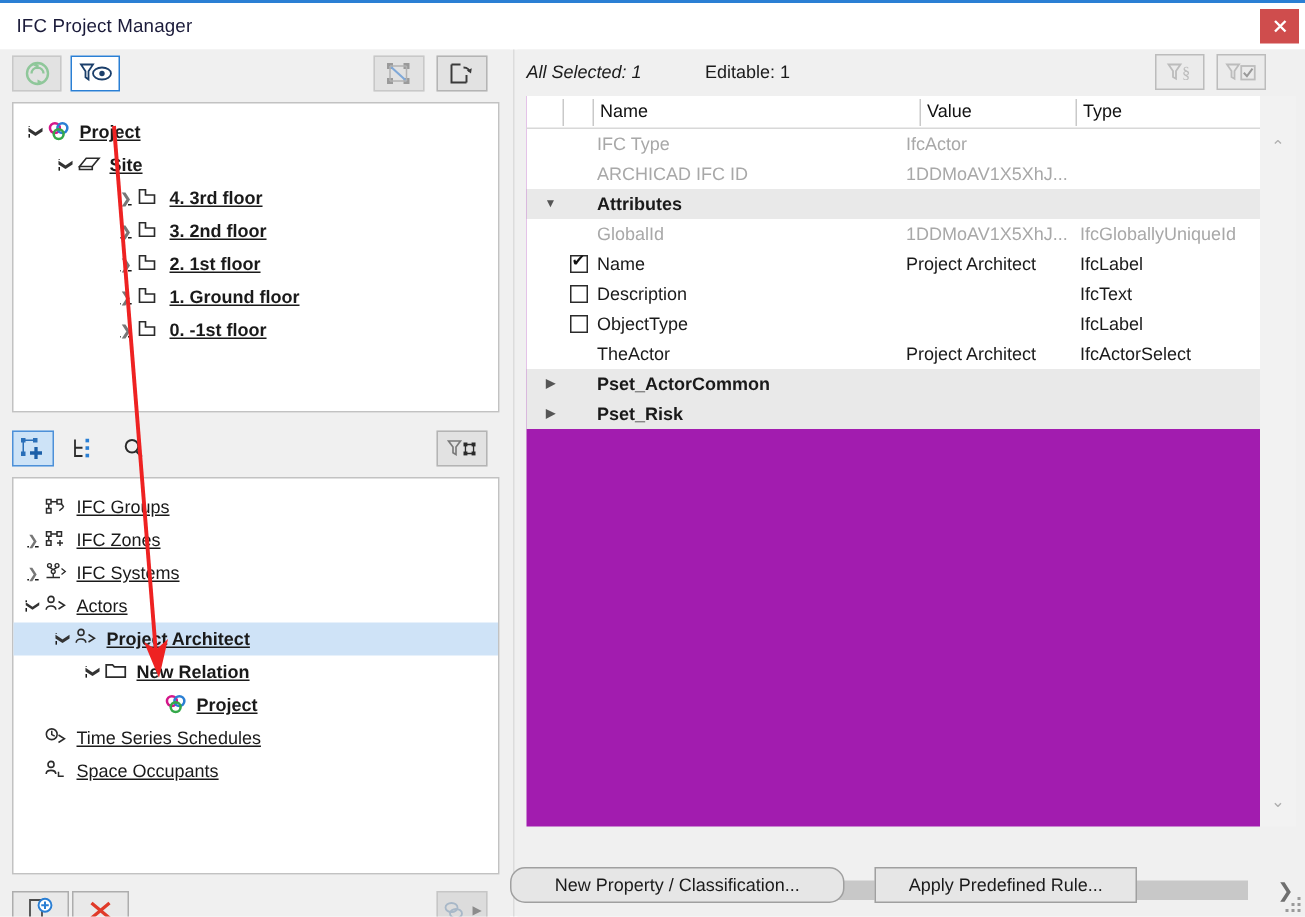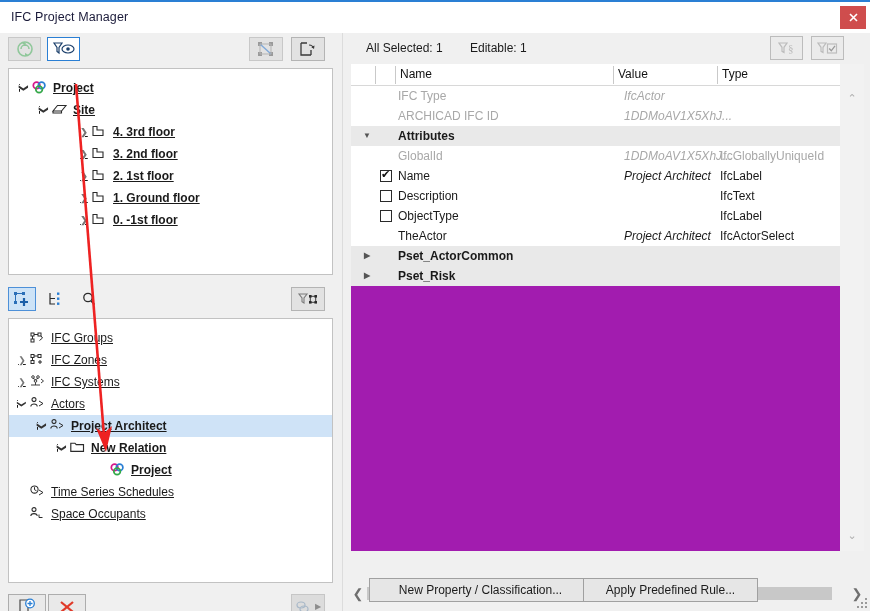--- a/index.html
+++ b/index.html
@@ -81,21 +81,21 @@
   .bbtn {
     position: absolute; top: 4px; width: 38px; height: 25px;
     border: 1px solid #adadad; background: #e9e9e9;
     display: flex; align-items: center; justify-content: center; cursor: pointer;
   }
 
   
   .right-col { position: absolute; left: 345px; top: 31px; width: 525px; height: 580px; background: #f0f0f0; }
   .rt-head { position: absolute; left: 0; top: 0; width: 525px; height: 31px; }
   .rt-stat { position: absolute; top: 8px; font-size: 12px; color: #1b1b1b; }
-  .rt-stat.a { left: 21px; }
+  .rt-stat.a { left: 6px; font-style: italic; }
   .rt-stat.b { left: 125px; }
   .rfbtn {
     position: absolute; top: 3px; width: 33px; height: 24px;
     border: 1px solid #bcbcbc; background: #ebebeb;
     display: flex; align-items: center; justify-content: center; cursor: pointer;
   }
 
   .grid {
     position: absolute; left: 6px; top: 31px; width: 489px; height: 487px;
     background: #a21caf; border: none;
@@ -115,40 +115,40 @@
   .c-exp { position: absolute; left: 10px; top: 0; width: 12px; text-align: center; color: #555; font-size: 8px; }
   .c-chk {
     position: absolute; left: 29px; top: 4px; width: 12px; height: 12px;
     border: 1px solid #2a2a2a; background: #ffffff;
   }
   .c-chk.on::after {
     content: "✔"; position: absolute; left: 0px; top: -4px;
     font-size: 11px; color: #111; line-height: 14px;
   }
   .c-name { position: absolute; left: 47px; top: 0; }
-  .c-val  { position: absolute; left: 273px; top: 0; font-style: italic; }
+  .c-val  { position: absolute; left: 253px; top: 0; }
   .c-type { position: absolute; left: 369px; top: 0; }
 
   
   .vscroll { position: absolute; left: 495px; top: 31px; width: 24px; height: 487px; background: #f2f2f2; }
   .vs-up, .vs-dn { position: absolute; left: 6px; width: 12px; height: 12px; color: #b0b0b0; font-size: 11px; text-align: center; line-height: 12px; cursor: pointer; }
   .vs-up { top: 28px; } .vs-dn { bottom: 10px; }
 
   .hscroll { position: absolute; left: 6px; top: 552px; width: 513px; height: 17px; }
   .hs-l, .hs-r { position: absolute; top: 0; width: 14px; height: 17px; color: #6f6f6f; font-size: 13px; text-align: center; line-height: 17px; cursor: pointer; }
   .hs-l { left: 0; } .hs-r { right: 0; }
   .hs-thumb { position: absolute; left: 16px; top: 2px; width: 465px; height: 13px; background: #c8c8c8; }
 
   .bigbtn {
     position: absolute; top: 576px; height: 24px;
     border: 1px solid #a0a0a0; background: #e6e6e6;
     font-family: "Liberation Sans", sans-serif; font-size: 12px; color: #1b1b1b;
     display: flex; align-items: center; justify-content: center; cursor: pointer;
   }
-  .btn-newprop { left: 369px; width: 223px; }
+  .btn-newprop { left: 340px; width: 223px; border-radius: 10px; }
   .btn-applyrule { left: 583px; width: 175px; }
 
   .grip { position: absolute; right: 3px; bottom: 3px; width: 10px; height: 10px; }
   .grip i { position: absolute; width: 2px; height: 2px; background: #9a9a9a; }
 
   .divider-v { position: absolute; left: 342px; top: 31px; width: 1px; height: 580px; background: #dcdcdc; }
 
   .overlay-arrow { position: absolute; left: 0; top: 0; width: 870px; height: 611px; pointer-events: none; }
 </style>
 </head>

